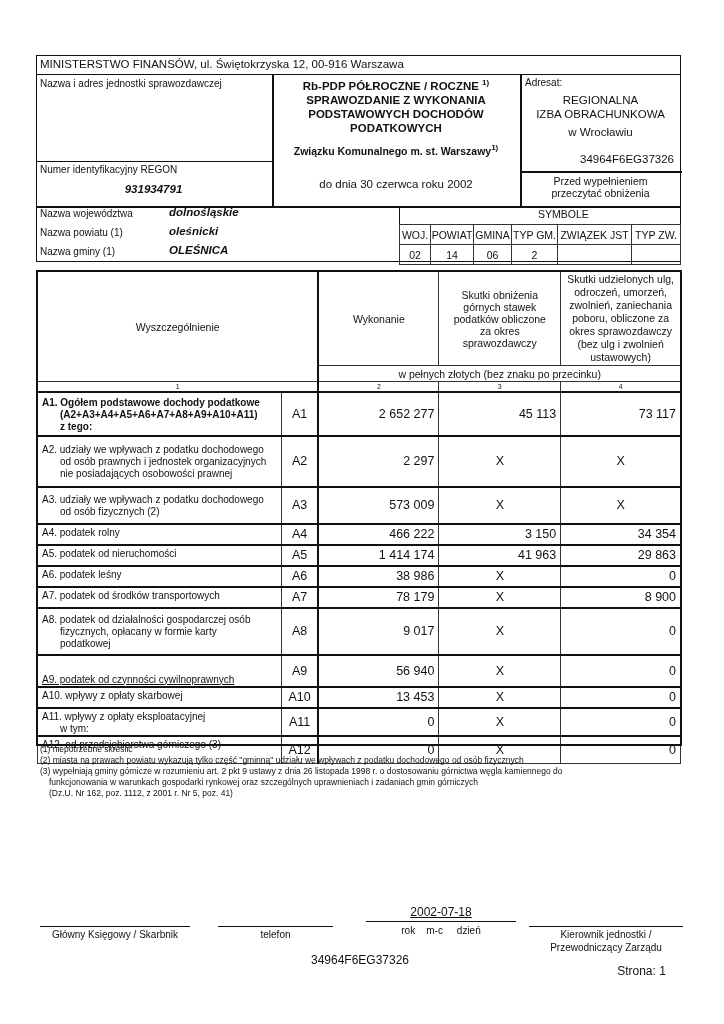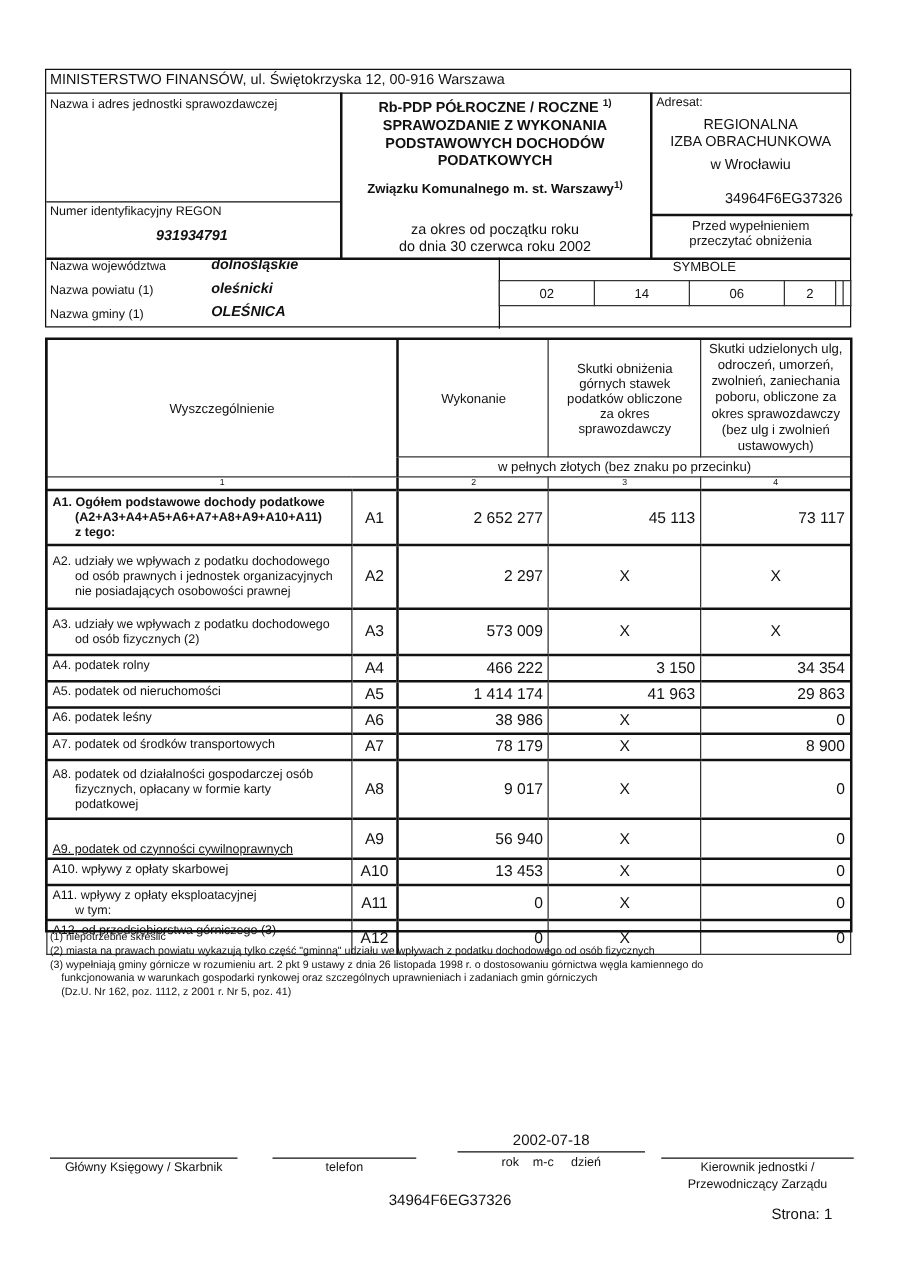--- a/index.html
+++ b/index.html
@@ -48,21 +48,20 @@
 <div class="abs center b" style="left:272px;top:76px;width:248px;font-size:11.5px;line-height:14px;">
   <div><span>Rb-PDP   PÓŁROCZNE / ROCZNE</span> <sup style="font-size:8px;">1)</sup></div>
   <div>SPRAWOZDANIE Z WYKONANIA</div>
   <div>PODSTAWOWYCH DOCHODÓW</div>
   <div>PODATKOWYCH</div>
 </div>
 <div class="abs center b" style="left:272px;top:141px;width:248px;font-size:10.5px;line-height:14px;">
   <div><span>Związku Komunalnego m. st. Warszawy</span><sup style="font-size:8px;">1)</sup></div>
 </div>
 <div class="abs center t11" style="left:272px;top:177px;width:248px;line-height:14px;">
-  <div>za okres od początku roku</div>
   <div>do dnia 30 czerwca roku 2002</div>
 </div>
 
 <div class="abs t9" style="left:525px;top:77px;">Adresat:</div>
 <div class="abs center t11" style="left:521px;top:93px;width:159px;line-height:14px;">
   <div>REGIONALNA</div>
   <div>IZBA OBRACHUNKOWA</div>
   <div style="margin-top:4px;">w Wrocławiu</div>
 </div>
 <div class="abs t11" style="left:521px;top:153px;width:153px;text-align:right;">34964F6EG37326</div>
@@ -74,20 +73,28 @@
 <div class="abs t9" style="left:40px;top:208px;">Nazwa województwa</div>
 <div class="abs bi t11" style="left:169px;top:206px;">dolnośląskie</div>
 <div class="abs t9" style="left:40px;top:227px;">Nazwa powiatu (1)</div>
 <div class="abs bi t11" style="left:169px;top:225px;">oleśnicki</div>
 <div class="abs t9" style="left:40px;top:246px;">Nazwa gminy (1)</div>
 <div class="abs bi t11" style="left:169px;top:244px;">OLEŚNICA</div>
 
 <div class="abs center t10" style="left:399px;top:208px;width:329px;">SYMBOLE</div>
 <table class="sym" style="left:399px;top:224px;width:282px;">
   <tbody>
+      <tr>
+    <td style="width:30px;">WOJ.</td>
+    <td style="width:42px;">POWIAT</td>
+    <td style="width:37px;">GMINA</td>
+    <td style="width:45px;">TYP GM.</td>
+    <td style="width:73px;">ZWIĄZEK JST</td>
+    <td>TYP ZW.</td>
+  </tr>
   <tr>
     <td>02</td>
     <td>14</td>
     <td>06</td>
     <td>2</td>
     <td></td>
     <td></td>
   </tr>
 </tbody>
   </table>
@@ -243,21 +250,21 @@
   <div>(2)  miasta na prawach powiatu wykazują tylko część "gminną" udziału we wpływach z podatku dochodowego od osób fizycznych</div>
   <div>(3)  wypełniają gminy górnicze w rozumieniu art. 2 pkt 9 ustawy z dnia 26 listopada 1998 r. o dostosowaniu górnictwa węgla kamiennego do</div>
   <div style="padding-left:9px;">funkcjonowania w warunkach gospodarki rynkowej oraz szczególnych uprawnieniach i zadaniach gmin górniczych</div>
   <div style="padding-left:9px;">(Dz.U. Nr 162, poz. 1112, z 2001 r.  Nr 5, poz. 41)</div>
 </div>
 
 <div class="sig" style="left:40px;top:926px;width:150px;"></div>
 <div class="abs t9 center" style="left:40px;top:929px;width:150px;">Główny Księgowy / Skarbnik</div>
 <div class="sig" style="left:218px;top:926px;width:115px;"></div>
 <div class="abs t9 center" style="left:218px;top:929px;width:115px;">telefon</div>
-<div class="abs center" style="left:366px;top:905px;width:150px;font-size:12px;">2002-07-18</div>
+<div class="abs center" style="left:366px;top:905px;width:150px;font-size:12px;text-decoration:underline;">2002-07-18</div>
 <div class="sig" style="left:366px;top:921px;width:150px;"></div>
 <div class="abs t9 center" style="left:366px;top:925px;width:150px;white-space:pre;">rok    m-c     dzień</div>
 <div class="sig" style="left:529px;top:926px;width:154px;"></div>
 <div class="abs t9 center" style="left:529px;top:928px;width:154px;line-height:13px;">
   <div>Kierownik jednostki /</div>
   <div>Przewodniczący Zarządu</div>
 </div>
 
 <div class="abs" style="left:300px;top:953px;width:120px;text-align:center;font-size:12px;">34964F6EG37326</div>
 <div class="abs" style="left:600px;top:964px;width:83px;text-align:center;font-size:12px;">Strona: 1</div>

